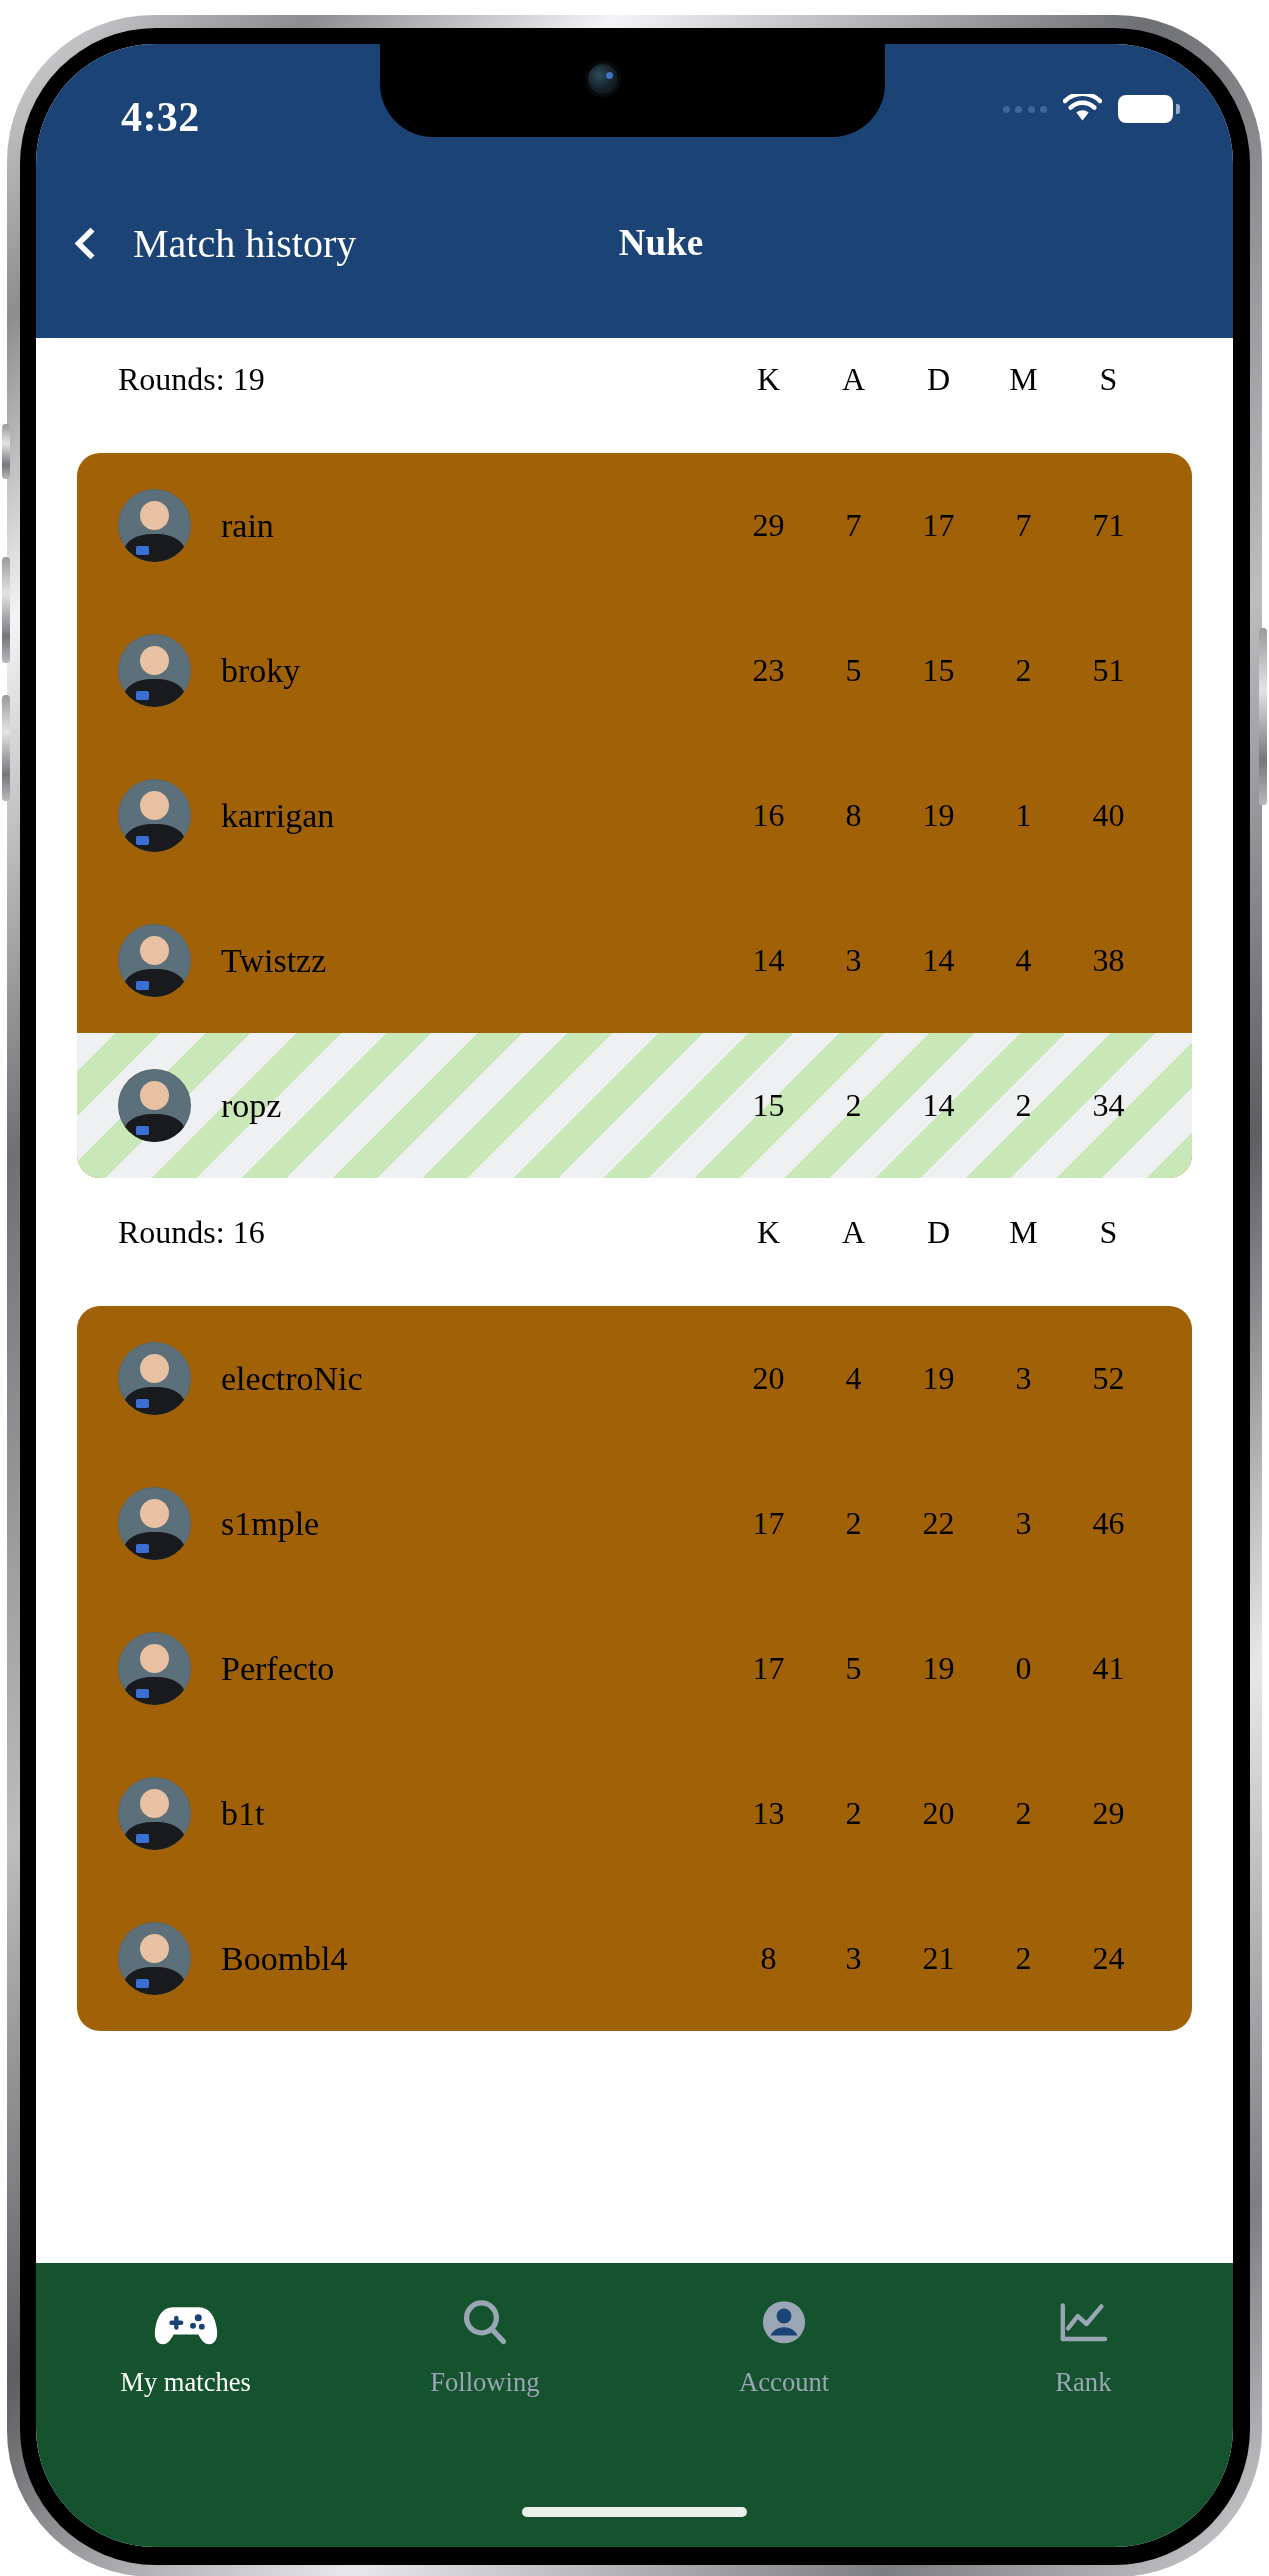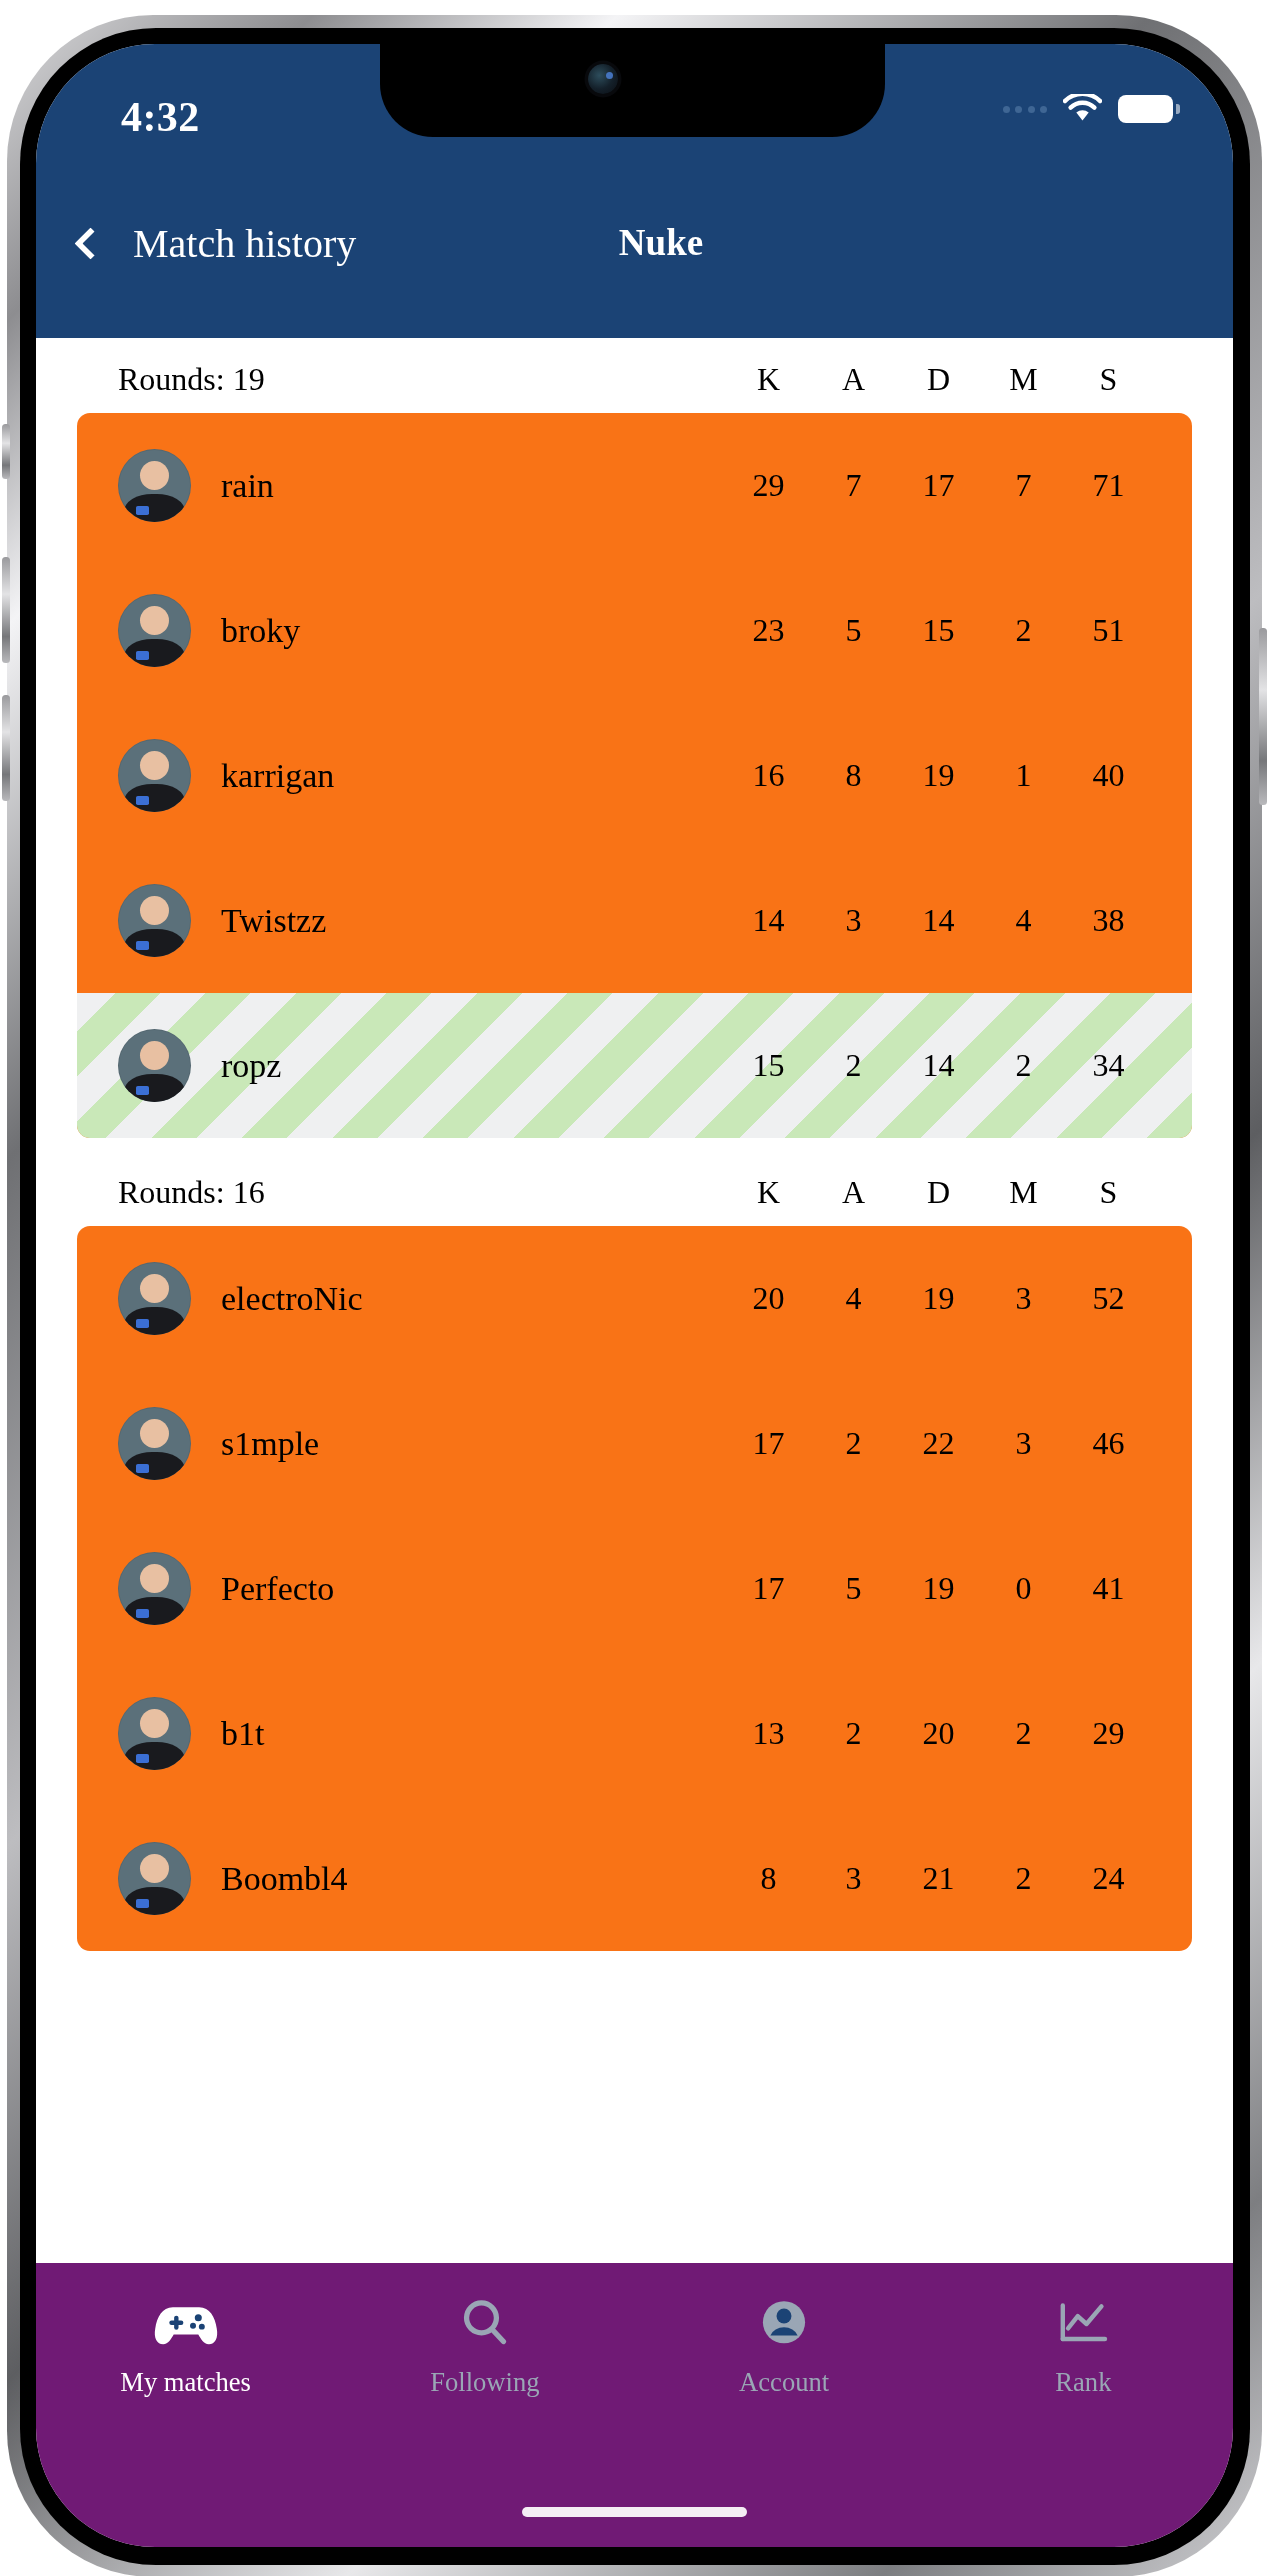--- a/index.html
+++ b/index.html
@@ -138,23 +138,24 @@
   }
   .rounds-label {
     font-size: 32px; color: #000000; font-weight: 400;
   }
   .cols { margin-left: auto; display: flex; }
   .col-h {
     width: 85px; text-align: center;
     font-size: 32px; color: #000000; font-weight: 400;
   }
   .table-card {
-    background: #f97316;
-    border-radius: 13px;
+    background: #a16207;
+    border-radius: 23px;
     overflow: hidden;
+    margin-top: 40px;
   }
   .prow {
     display: flex; align-items: center;
     height: 145px;
     padding: 0 41px 0 41px;
     position: relative;
   }
   .prow.hl {
     background-image: repeating-linear-gradient(-45deg,
       #c9e8b8 0px, #c9e8b8 32px,
@@ -188,21 +189,21 @@
   .pstats { margin-left: auto; display: flex; }
   .stat {
     width: 85px; text-align: center;
     font-size: 32px; color: #000000;
   }
 
   
   .tabbar {
     position: absolute; left: 0; bottom: 0;
     width: 1197px; height: 284px;
-    background: #701a75;
+    background: #14532d;
     display: flex; align-items: flex-start;
     padding-top: 32px;
   }
   .tab {
     flex: 1; display: flex; flex-direction: column;
     align-items: center; gap: 14px; cursor: pointer;
   }
   .tab-ic { width: 66px; height: 58px; position: relative; }
   .tab-lbl { font-size: 26.6px; }
   .tab.active .tab-lbl { color: #ffffff; }

